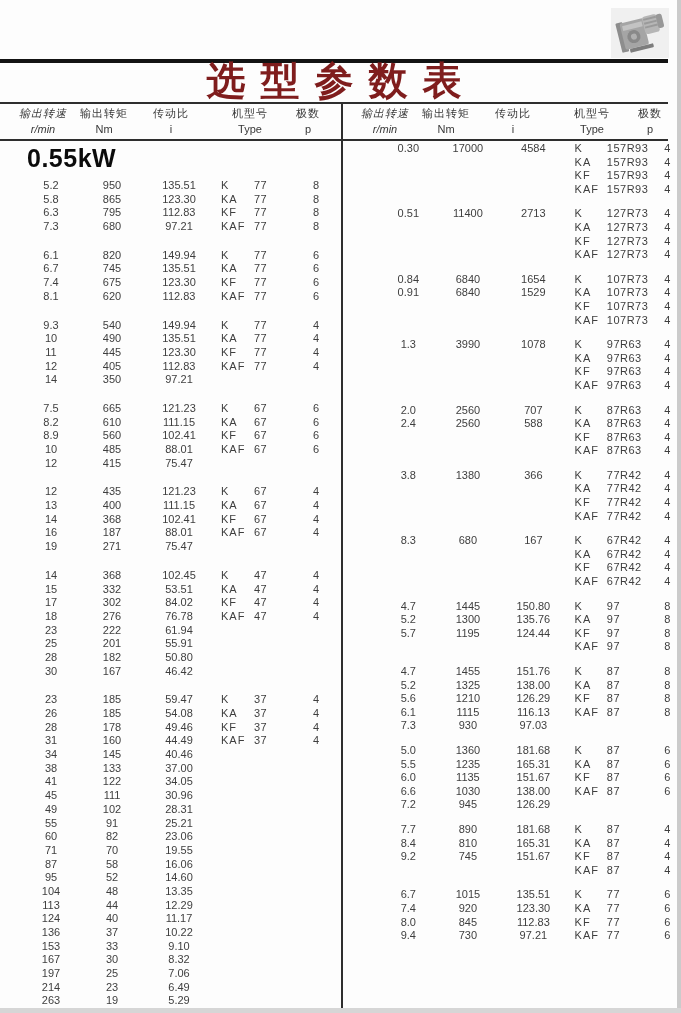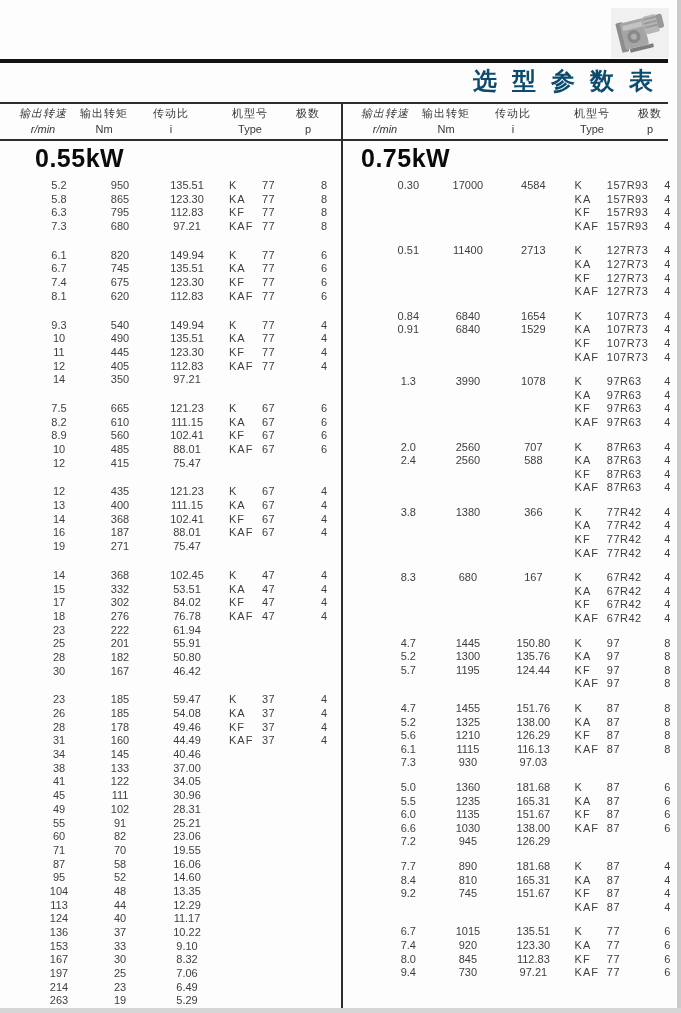--- a/index.html
+++ b/index.html
@@ -15,40 +15,40 @@
   
   .logo{position:absolute;top:4px;right:9px;width:64px;height:56px;}
   
   .rule-thick{position:absolute;left:0;top:59px;width:668px;height:4px;background:#131313;}
   .rule-thin{position:absolute;left:0;width:668px;height:2px;background:#2e2e2e;}
   .rule-a{top:102px;}
   .rule-b{top:139px;}
   .vdivider{position:absolute;left:341px;top:102px;width:2px;height:911px;background:#2e2e2e;}
   
   .title{
-    position:absolute;top:62px;left:0;width:668px;text-align:right;
-    font-size:24px;font-weight:bold;color:#0c4a6e;
+    position:absolute;top:62px;left:0;width:668px;text-align:center;
+    font-size:39px;font-weight:bold;color:#7f1d1d;
     letter-spacing:15px;text-indent:15px;line-height:38px;
   }
   
   .header-band{position:absolute;top:105px;left:0;width:681px;height:32px;}
   .half{position:absolute;top:0;width:341px;display:flex;padding-left:14px;box-sizing:border-box;}
   .half.lefth{left:0;}
   .half.righth{left:342px;}
   .hc{display:flex;flex-direction:column;align-items:center;justify-content:flex-start;
       font-size:11px;line-height:16px;color:#383838;}
   .hc .cn{letter-spacing:1px;}
   .h-speed{width:58px;font-style:italic;}
   .h-torque{width:64px;}
   .h-ratio{width:70px;}
   .h-type{width:88px;text-align:right;}
   .h-poles{width:28px;}
   
   .section{position:absolute;top:142px;height:871px;overflow:hidden;}
-  .section.s-left{left:16px;width:341px;}
+  .section.s-left{left:8px;width:341px;}
   .section.s-right{left:342px;width:339px;}
   .power{font-size:25px;font-weight:bold;color:#0b0b0b;line-height:27px;
          height:27px;margin:3px 0 7px 19px;letter-spacing:0.5px;}
   .row{display:flex;padding-left:14px;height:13.7px;line-height:13.7px;
        font-size:11px;color:#3e3e3e;white-space:nowrap;}
   .s-right .row{height:13.6px;line-height:13.6px;}
   .c-speed{width:58px;text-align:center;}
   .c-torque{width:64px;text-align:center;}
   .c-ratio{width:70px;text-align:center;}
   .c-prefix{width:40px;text-align:left;padding-left:7px;box-sizing:border-box;letter-spacing:1px;}
@@ -581,21 +581,20 @@
             <span class="c-ratio">5.29</span>
             <span class="c-prefix"></span>
             <span class="c-model"></span>
             <span class="c-poles"></span>
           </div>
         </div>
       </div>
   </div>
 
   <div class="section s-right">
-    <div class="power">0.75kW</div>
     <div class="groups">
         <div class="group">
           <div class="row">
             <span class="c-speed">0.30</span>
             <span class="c-torque">17000</span>
             <span class="c-ratio">4584</span>
             <span class="c-prefix">K</span>
             <span class="c-model">157R93</span>
             <span class="c-poles">4</span>
           </div>

